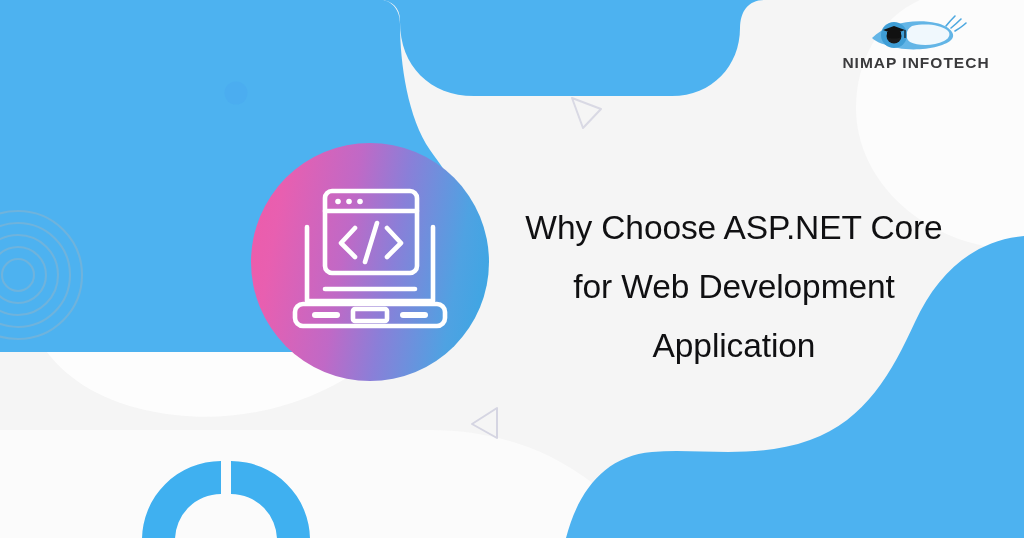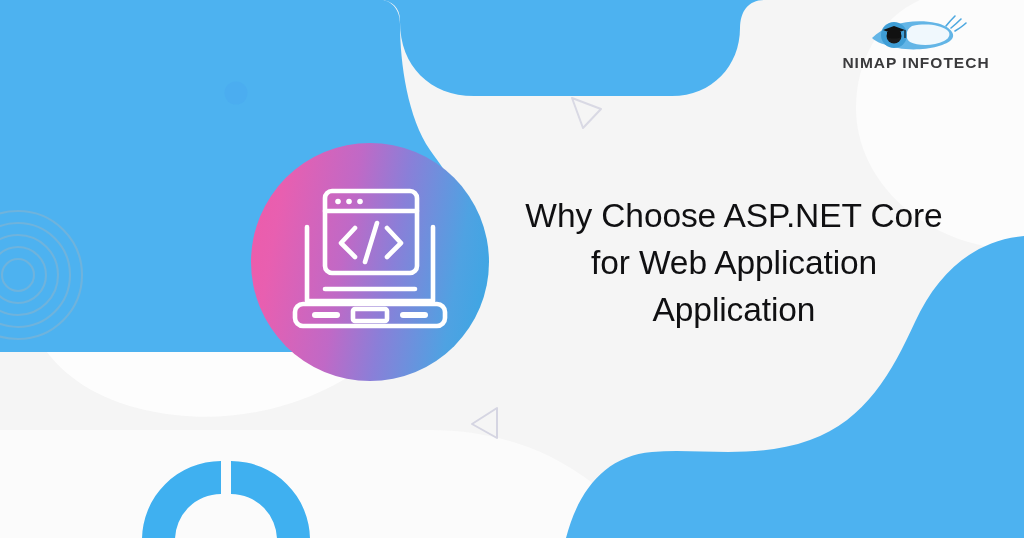--- a/index.html
+++ b/index.html
@@ -76,21 +76,21 @@
     top: 192px;
     width: 480px;
     text-align: center;
     font-family: "Liberation Sans", sans-serif;
     font-size: 33.5px;
     font-weight: normal;
     line-height: 47px;
     color: #101012;
     letter-spacing: -0.1px;
   }
-  #headline .hl-line { display: block; white-space: nowrap; }
+  #headline .hl-line { display: block; white-space: nowrap; margin-top: 12px; }
 </style>
 </head>
 <body>
 
 <div id="banner">
 
   <svg id="bg-svg" viewBox="0 0 1024 538" xmlns="http://www.w3.org/2000/svg">
 
     <rect x="0" y="0" width="1024" height="538" fill="#f5f5f5"></rect>
 
@@ -199,17 +199,17 @@
       <g fill="none" stroke="#ffffff" stroke-width="4.6" stroke-linecap="round" stroke-linejoin="round">
         <path d="M 66 45 L 52 60 L 66 74"></path>
         <path d="M 98 45 L 112 60 L 98 74"></path>
         <path d="M 88 40 L 76 79"></path>
       </g>
     </svg>
   </div>
 
   <div id="headline">
     <span class="hl-line">Why Choose ASP.NET Core</span>
-    <span class="hl-line">for Web Application</span>
+    <span class="hl-line">for Web Development</span>
     <span class="hl-line">Application</span>
   </div>
 
 </div>
 
 </body></html>

